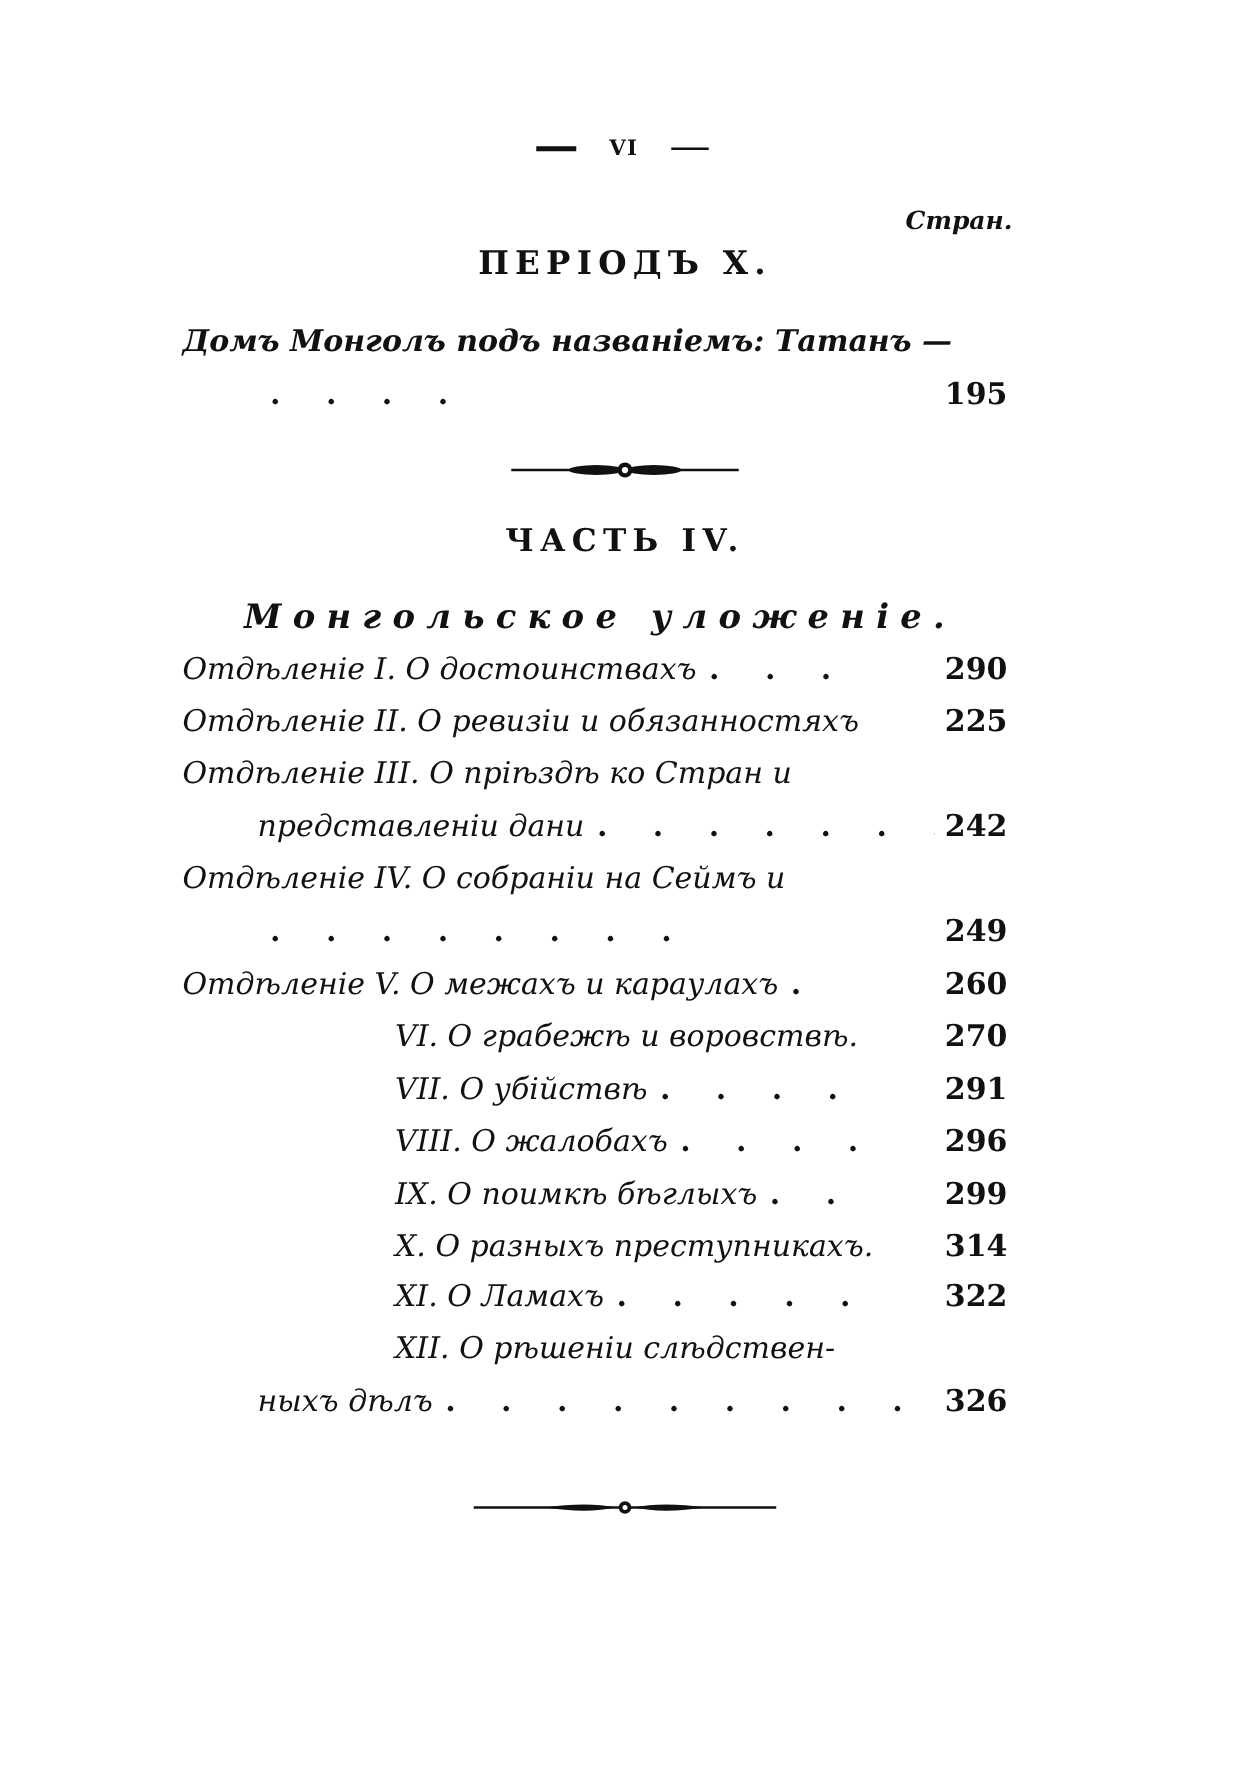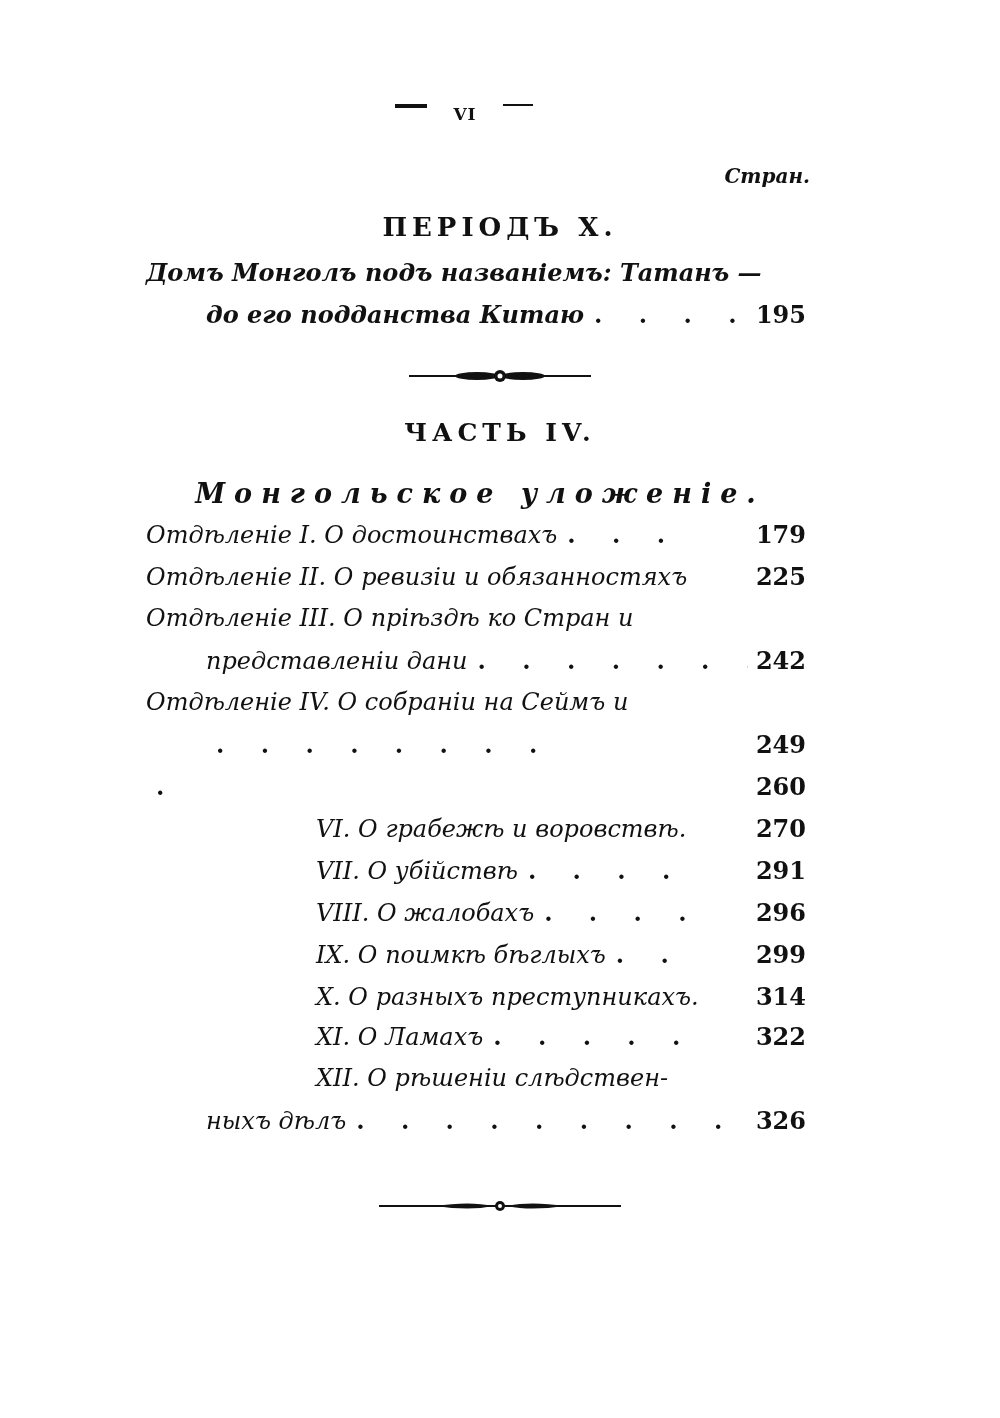--- a/index.html
+++ b/index.html
@@ -10,36 +10,36 @@
     body {
       width: 1000px;
       height: 1418px;
       position: relative;
       overflow: hidden;
       color: #111111;
       font-family: "DejaVu Serif", "Liberation Serif", serif;
     }
     .abs { position: absolute; }
     .header-folio {
-      top: 104px; left: 384px; width: 160px; height: 30px;
-      display: flex; align-items: flex-start; justify-content: center; gap: 26px;
+      top: 104px; left: 418px; width: 160px; height: 30px;
+      display: flex; align-items: center; justify-content: center; gap: 26px;
     }
     .folio-dash { display: inline-block; height: 3px; background: #111; }
     .folio-dash.l { width: 32px; height: 4px; }
     .folio-dash.r { width: 30px; height: 2px; }
     .folio-num { font-weight: bold; font-size: 17px; letter-spacing: 1px; }
     .page-col-label {
       top: 164px; right: 190px;
       font-style: italic; font-weight: bold; font-size: 20px;
     }
     .heading {
       left: 0; width: 1000px; text-align: center;
       font-weight: bold; font-size: 26px; letter-spacing: 5px;
     }
-    .period-heading { top: 196px; margin-top: 16px; }
+    .period-heading { top: 196px; }
     .part-heading { top: 418px; font-size: 25px; }
     .subtitle {
       top: 478px; left: 150px; width: 660px; text-align: center;
       font-style: italic; font-weight: bold; font-size: 27px; letter-spacing: 9px;
     }
     .ornament { left: 0; width: 1000px; display: flex; justify-content: center; }
     .line {
       font-style: italic; font-size: 24px; white-space: nowrap;
       display: flex; align-items: baseline;
     }
@@ -64,42 +64,41 @@
 </div>
 
 <div class="abs page-col-label">Стран.</div>
 
 <div class="abs heading period-heading">ПЕРІОДЪ X.</div>
 
 <div class="abs line" style="top:258px; left:146px; width:620px;">
   <span class="txt bold-it">Домъ Монголъ подъ названіемъ: Татанъ —</span>
 </div>
 <div class="abs line" style="top:300px; left:206px; width:600px;">
-  <span class="txt bold-it">до его подданства Китаю</span>
   <span class="lead">. . . .</span>
   <span class="pg">195</span>
 </div>
 
 <div class="abs ornament" style="top:368px;">
   <svg width="190" height="16" viewBox="0 0 190 16">
     <line x1="4" y1="8" x2="186" y2="8" stroke="#111" stroke-width="2"></line>
     <ellipse cx="72" cy="8" rx="22" ry="4" fill="#111"></ellipse>
     <ellipse cx="118" cy="8" rx="22" ry="4" fill="#111"></ellipse>
     <circle cx="95" cy="8" r="6" fill="#111"></circle>
     <circle cx="95" cy="8" r="2.5" fill="#fff"></circle>
   </svg>
 </div>
 
 <div class="abs heading part-heading">ЧАСТЬ IV.</div>
 <div class="abs subtitle">Монгольское уложеніе.</div>
 
 <div class="abs line" style="top:520px; left:146px; width:660px;">
   <span class="txt">Отдѣленіе I. О достоинствахъ</span>
   <span class="lead">. . .</span>
-  <span class="pg">179</span>
+  <span class="pg">290</span>
 </div>
 
 <div class="abs line" style="top:562px; left:146px; width:660px;">
   <span class="txt">Отдѣленіе II. О ревизіи и обязанностяхъ</span>
   <span class="lead"></span>
   <span class="pg">225</span>
 </div>
 
 <div class="abs line" style="top:604px; left:146px; width:600px;">
   <span class="txt">Отдѣленіе III. О пріѣздѣ ко Стран и</span>
@@ -112,20 +111,21 @@
 
 <div class="abs line" style="top:688px; left:146px; width:600px;">
   <span class="txt">Отдѣленіе IV. О собраніи на Сеймъ и</span>
 </div>
 <div class="abs line" style="top:730px; left:206px; width:600px;">
   <span class="lead">. . . . . . . .</span>
   <span class="pg">249</span>
 </div>
 
 <div class="abs line" style="top:772px; left:146px; width:660px;">
+  <span class="txt">Отдѣленіе V. О межахъ и караулахъ</span>
   <span class="lead">.</span>
   <span class="pg">260</span>
 </div>
 
 <div class="abs line" style="top:814px; left:316px; width:490px;">
   <span class="txt">VI. О грабежѣ и воровствѣ.</span>
   <span class="lead"></span>
   <span class="pg">270</span>
 </div>
 

